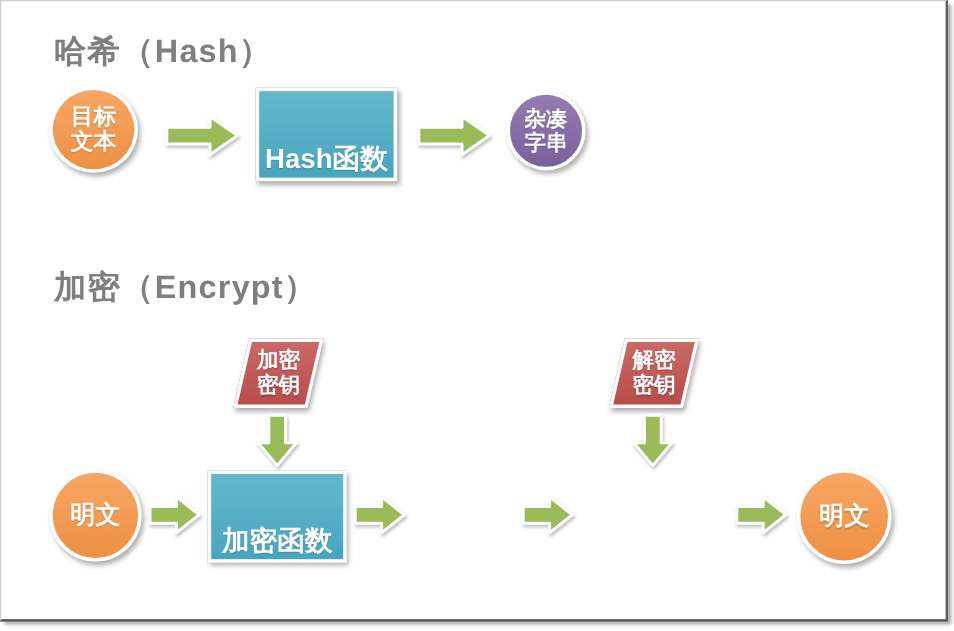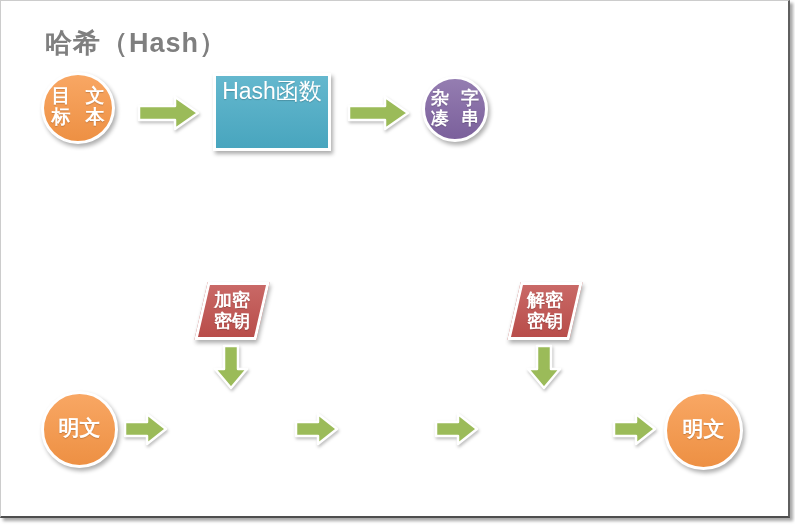--- a/index.html
+++ b/index.html
@@ -18,41 +18,40 @@
     position:absolute; font-size:27px; font-weight:bold;
     color:var(--title-gray,#7f7f7f); letter-spacing:1px; white-space:nowrap;text-align:right;
   }
   #hash-title { left:44px; top:24px; }
   #encrypt-title { left:44px; top:220px; }
 
   .node-circle {
     position:absolute; border-radius:50%;
     border:3px solid #fff;
     box-shadow:2px 3px 4px rgba(0,0,0,0.32);
-    display:flex; flex-direction:row; align-items:center; justify-content:center;
+    display:flex; flex-direction:column; align-items:center; justify-content:center;
     color:#fff; font-weight:bold; text-align:center; line-height:1.12;
     text-shadow:0 1px 1px rgba(0,0,0,0.18);
-    font-family:Liberation Mono, monospace;
   }
   .fill-orange { background:linear-gradient(to bottom, rgba(255,255,255,0.16), rgba(0,0,0,0.04)), var(--orange,#F79646); }
   .fill-purple { background:linear-gradient(to bottom, rgba(255,255,255,0.16), rgba(0,0,0,0.04)), var(--purple,#8064A2); }
   .fill-teal   { background:linear-gradient(to bottom, rgba(255,255,255,0.14), rgba(0,0,0,0.04)), var(--teal,#4BACC6); }
   .fill-red    { background:linear-gradient(to bottom, rgba(255,255,255,0.14), rgba(0,0,0,0.04)), var(--red,#C0504D); }
 
   #circle-target   { left:40px;  top:71px;  width:74px; height:72px; font-size:19px; }
   #circle-hash-out { left:421px; top:75px;  width:66px; height:66px; font-size:18px; }
   #circle-plain-in { left:40px;  top:390px; width:77px; height:77px; font-size:21px; }
   #circle-cipher   { left:345px; top:389px; width:79px; height:79px; font-size:21px; }
   #circle-plain-out{ left:663px; top:390px; width:79px; height:79px; font-size:21px; }
 
   .node-rect {
     position:absolute; border:3px solid #fff;
     box-shadow:2px 3px 4px rgba(0,0,0,0.32);
-    display:flex; align-items:flex-start; justify-content:center;
-    color:#fff; font-weight:normal; font-size:23px; white-space:nowrap;
+    display:flex; align-items:flex-end; justify-content:center;
+    color:#fff; font-weight:bold; font-size:23px; white-space:nowrap;
     text-shadow:0 1px 1px rgba(0,0,0,0.18);
   }
   #rect-hash-fn { left:212px; top:72px;  width:118px; height:78px; }
   #rect-enc-fn  { left:172px; top:391px; width:116px; height:77px; }
   #rect-dec-fn  { left:487px; top:391px; width:118px; height:77px; }
 
   .node-para {
     position:absolute; width:62px; height:58px;
     transform:skewX(-13deg);
     border:3px solid #fff;
@@ -108,20 +107,21 @@
     <svg width="64" height="40" viewBox="0 0 64 40">
         <polygon points="2,13 38,13 38,4 61,20 38,36 38,27 2,27"></polygon>
       </svg>
   </div>
 
   <div class="node-circle fill-purple" id="circle-hash-out">
     <span class="tline">杂凑</span>
     <span class="tline">字串</span>
   </div>
 
+  <div class="section-title" id="encrypt-title">加密（Encrypt）</div>
 
   <div class="node-para fill-red" id="para-enc-key">
     <span class="para-text">
       <span class="tline">加密</span>
       <span class="tline">密钥</span>
     </span>
   </div>
 
   <div class="arrow" id="arr-d1">
     <svg width="38" height="46" viewBox="0 0 38 46">
@@ -145,20 +145,23 @@
   <div class="node-circle fill-orange" id="circle-plain-in">
     <span class="tline">明文</span>
   </div>
 
   <div class="arrow" id="arr-e1">
     <svg width="46" height="38" viewBox="0 0 46 38">
         <polygon points="2,12 24,12 24,4 43,19 24,34 24,26 2,26"></polygon>
       </svg>
   </div>
 
+  <div class="node-rect fill-teal" id="rect-enc-fn">
+    <span>加密函数</span>
+  </div>
 
   <div class="arrow" id="arr-e2">
     <svg width="46" height="38" viewBox="0 0 46 38">
         <polygon points="2,12 24,12 24,4 43,19 24,34 24,26 2,26"></polygon>
       </svg>
   </div>
 
 
   <div class="arrow" id="arr-e3">
     <svg width="46" height="38" viewBox="0 0 46 38">

